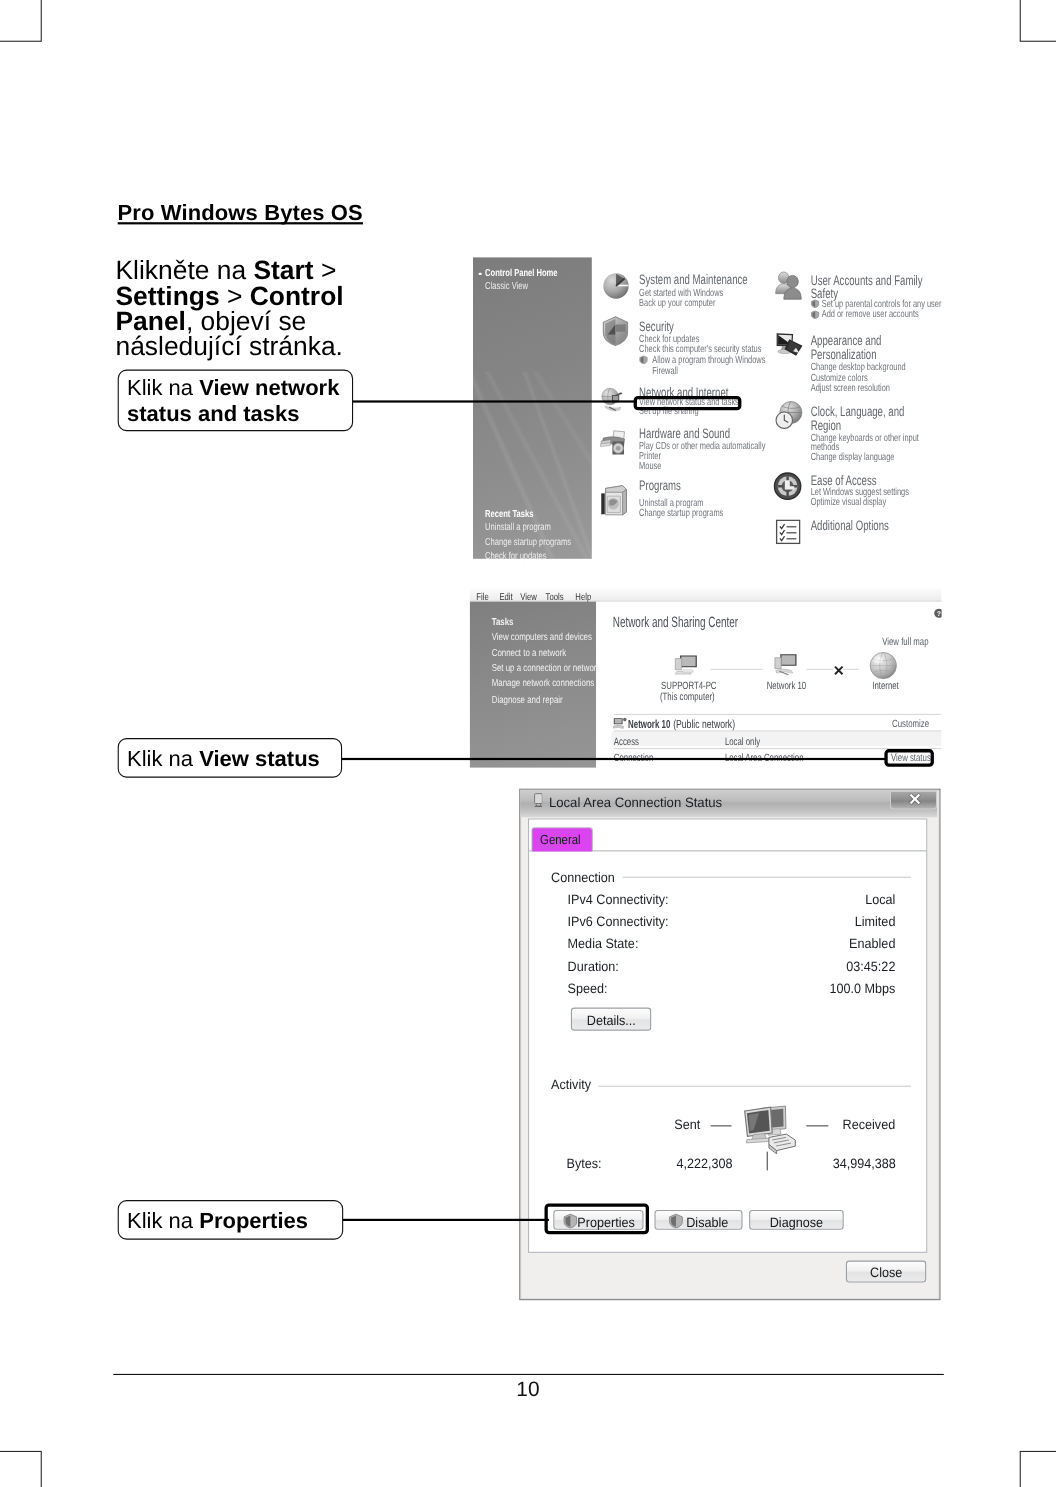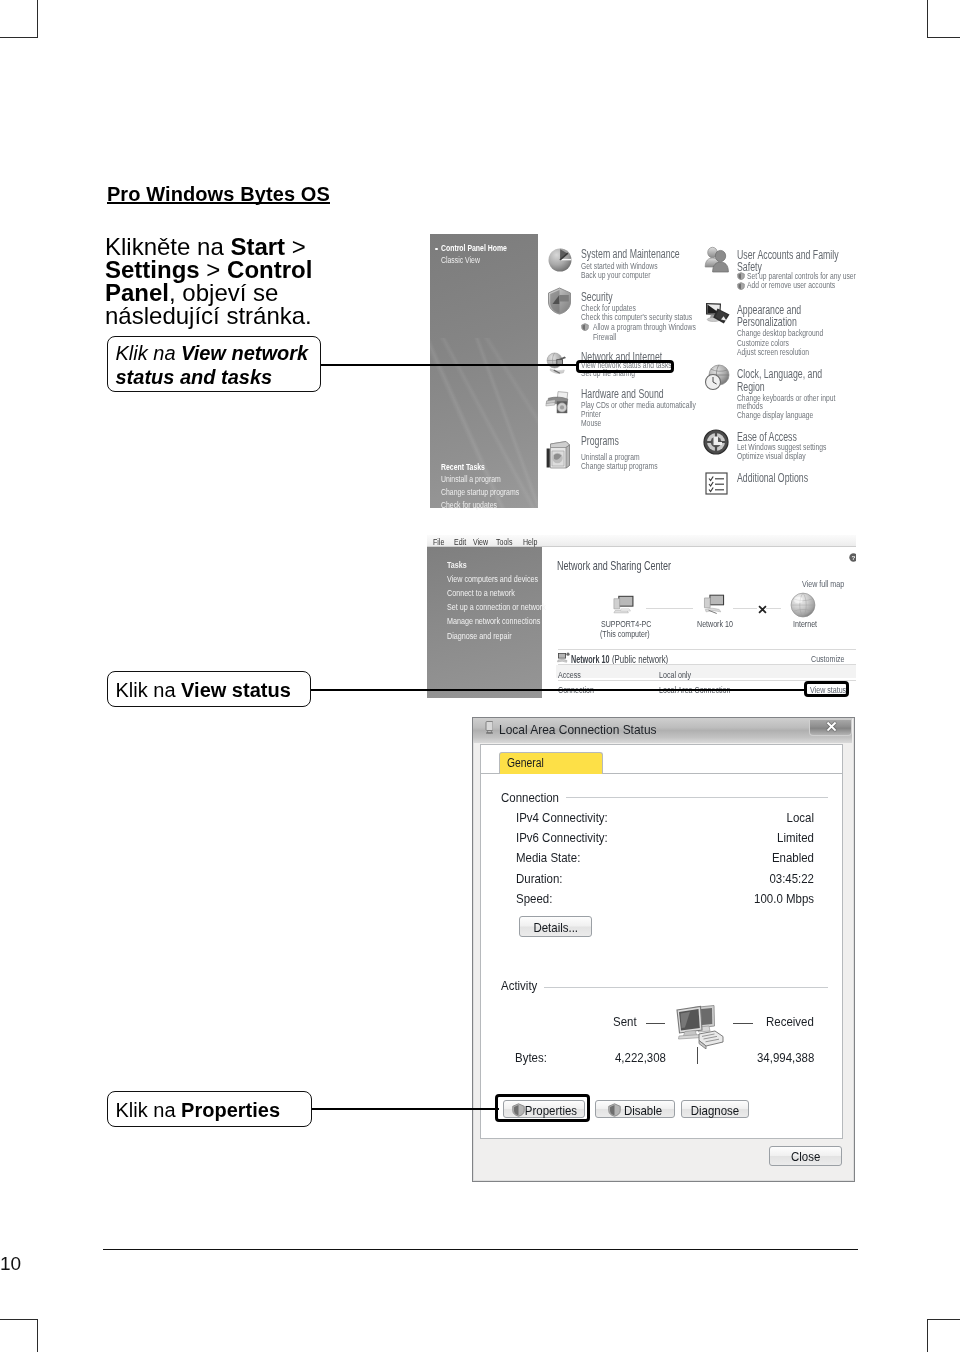--- a/index.html
+++ b/index.html
@@ -21,21 +21,21 @@
       border-bottom:2.4px solid #000;overflow:visible;}
   #intro-paragraph{position:absolute;left:105px;top:234.7px;width:278px;font-size:24px;
       line-height:23.2px;color:#000;}
   #intro-paragraph b{font-weight:bold;}
 
   
   .callout{position:absolute;border:1.3px solid #111;border-radius:8px;background:#fff;
       font-size:20px;line-height:24.6px;color:#000;box-sizing:border-box;z-index:30;}
   .callout .t{position:absolute;left:7.5px;top:5.5px;white-space:nowrap;}
   .callout.wrap .t{top:3.5px;}
-  .callout.wrap .t{white-space:normal;width:200px;line-height:24.6px;font-style:italic;}
+  .callout.wrap .t{white-space:normal;width:200px;line-height:24.6px;}
   .callout b{font-weight:bold;}
   .lead{position:absolute;background:#000;height:2.4px;z-index:29;}
 
   #callout-network{left:107px;top:336px;width:214px;height:56px;}
   #callout-viewstatus{left:107px;top:671px;width:204px;height:36px;}
   #callout-properties{left:107px;top:1091px;width:205px;height:36px;}
 
   
   .shot{position:absolute;overflow:hidden;background:#fff;}
 
@@ -94,43 +94,43 @@
   #lan-title{position:absolute;left:27.2px;top:6.4px;font-size:12.4px;color:#1c2026;white-space:nowrap;
      font-family:"Liberation Sans",sans-serif;transform:scaleX(.965);transform-origin:0 0;}
   #lan-close{position:absolute;left:336.8px;top:2.9px;width:43.7px;height:15.7px;border-radius:0 0 4px 4px;
      background:linear-gradient(180deg,#a7a7a7 0%,#8e8e8e 45%,#848484 55%,#b4b4b4 100%);
      border:1px solid #cfcfcf;border-top:none;box-sizing:border-box;}
   #lan-close .x{position:absolute;left:0;top:-2.4px;width:43.7px;text-align:center;
      font-size:15px;font-weight:bold;color:#fff;font-family:"Liberation Sans",sans-serif;
      text-shadow:0 0 1px #2a2a2a, 0 0 1px #2a2a2a;}
   #lan-body{position:absolute;left:8.3px;top:27.4px;width:361px;height:392.6px;
      background:#fff;border:1px solid #b6b9bc;}
-  #lan-tab{position:absolute;left:18px;top:6.6px;width:53.3px;height:21px;background:#fde047;
-     border:1px solid #b6b9bc;border-bottom:none;border-radius:3px 3px 0 0;padding-left:48px;}
+  #lan-tab{position:absolute;left:2px;top:6.6px;width:53.3px;height:21px;background:#d946ef;
+     border:1px solid #b6b9bc;border-bottom:none;border-radius:3px 3px 0 0;}
   #lan-tab span{position:absolute;left:6.3px;top:3.2px;font-size:12px;color:#16191e;white-space:nowrap;
      font-family:"Liberation Sans",sans-serif;transform:scaleX(.862);transform-origin:0 0;}
   #lan-tabline{position:absolute;left:0;top:27.6px;width:361px;height:0;border-top:1px solid #b6b9bc;}
   .lan-grp{position:absolute;font-size:12.4px;color:#1a1e24;white-space:nowrap;
      font-family:"Liberation Sans",sans-serif;transform:scaleX(.925);transform-origin:0 0;}
   .lan-txt{position:absolute;font-size:12.4px;color:#1a1e24;white-space:nowrap;
      font-family:"Liberation Sans",sans-serif;transform:scaleX(.925);transform-origin:0 0;}
   .lan-val{position:absolute;font-size:12.4px;color:#1a1e24;white-space:nowrap;text-align:right;
      font-family:"Liberation Sans",sans-serif;transform:scaleX(.925);transform-origin:100% 0;}
   .lan-line{position:absolute;height:0;border-top:1px solid #c9cccf;}
   .lan-btn{position:absolute;border:1px solid #9ba0a5;border-radius:3px;
      background:linear-gradient(180deg,#fdfdfd 0%,#f0f0f0 48%,#e3e3e3 52%,#ebebeb 100%);
      box-sizing:border-box;}
   .lan-btn span{position:absolute;left:0;top:0;width:100%;text-align:center;font-size:12.4px;
      color:#14181d;font-family:"Liberation Sans",sans-serif;display:block;
      transform:scaleX(.925);transform-origin:50% 0;}
 
   
   #footer-rule{position:absolute;left:103px;top:1249px;width:755px;height:0;
       border-top:1.3px solid #111;}
-  #page-number{position:absolute;left:0;top:1253px;width:960px;
+  #page-number{position:absolute;left:0;top:1253px;width:960px;text-align:center;
       font-size:19px;color:#111;}
 </style>
 </head>
 <body>
 
 <div class="page">
 
   <div class="crop" id="crop-tl"></div>
   <div class="crop" id="crop-tr"></div>
   <div class="crop" id="crop-bl"></div>
@@ -492,21 +492,21 @@
         </svg>
         <span style="top:3px;left:12px;width:70px;">Properties</span>
       </div>
       <div class="lan-btn" style="left:113.9px;top:354.2px;width:80.1px;height:18.2px;">
         <svg style="position:absolute;left:12px;top:2.5px;" width="13" height="14" viewBox="0 0 14 15">
           <path d="M7 .8 L13.2 3.5 V8 C13.2 11.3 10.5 13.4 7 14.2 C3.5 13.4 .8 11.3 .8 8 V3.5 Z" fill="#b4b4b4" stroke="#7a7a7a" stroke-width=".8"></path>
           <path d="M7 2.2 L7 13.2 C4.3 12.4 2.2 10.8 2.2 8.2 V4.2 Z" fill="#6e6e6e"></path>
         </svg>
         <span style="top:3px;left:14px;width:66px;">Disable</span>
       </div>
-      <div class="lan-btn" style="left:200.1px;top:354.2px;width:68px;height:18.2px;">
+      <div class="lan-btn" style="left:200.1px;top:354.2px;width:86.0px;height:18.2px;">
           <span style="top:3px;">Diagnose</span>
         </div>
     </div>
 
     <div class="lan-btn" style="left:297.2px;top:428.7px;width:73.3px;height:19.9px;">
         <span style="top:3px;">Close</span>
       </div>
   </div>
 
   <div class="lead" style="left:319px;top:364px;width:260px;"></div>

